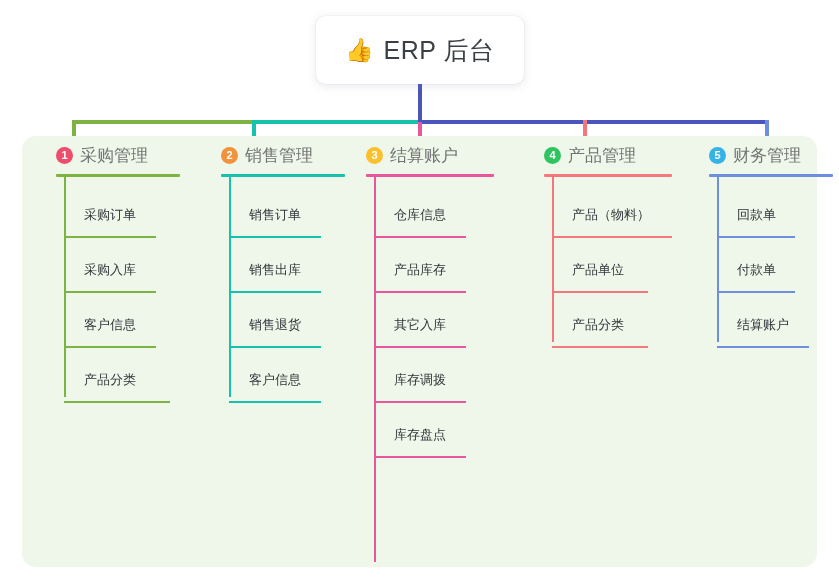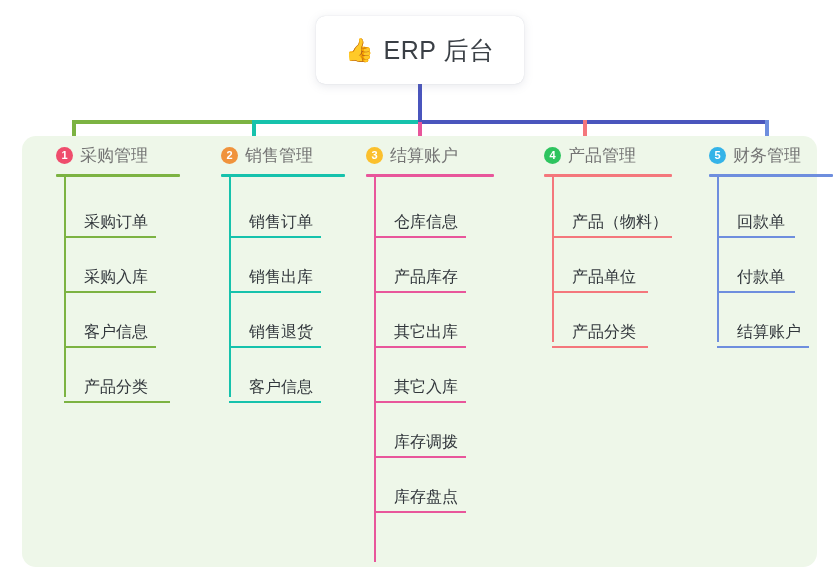--- a/index.html
+++ b/index.html
@@ -122,22 +122,22 @@
     width: 2px;
   }
   .item {
     position: relative;
     height: 55px;
     box-sizing: border-box;
   }
   .item-label {
     position: absolute;
     left: 20px;
-    bottom: 5px;
-    font-size: 16px;
+    bottom: 14px;
+    font-size: 13px;
     white-space: nowrap;
     color: #32373c;
   }
   .item-rule {
     position: absolute;
     left: 0;
     bottom: 0;
     height: 2px;
   }
 </style>
@@ -231,24 +231,20 @@
         <div class="spine" style="background: rgb(232, 86, 155); height: 385px;"></div>
         <div class="item">
           <span class="item-label">仓库信息</span>
           <div class="item-rule" style="width: 92px; background: rgb(232, 86, 155);"></div>
         </div>
         <div class="item">
           <span class="item-label">产品库存</span>
           <div class="item-rule" style="width: 92px; background: rgb(232, 86, 155);"></div>
         </div>
         <div class="item">
-          <span class="item-label">其它出库</span>
-          <div class="item-rule" style="width: 92px; background: rgb(232, 86, 155);"></div>
-        </div>
-        <div class="item">
           <span class="item-label">其它入库</span>
           <div class="item-rule" style="width: 92px; background: rgb(232, 86, 155);"></div>
         </div>
         <div class="item">
           <span class="item-label">库存调拨</span>
           <div class="item-rule" style="width: 92px; background: rgb(232, 86, 155);"></div>
         </div>
         <div class="item">
           <span class="item-label">库存盘点</span>
           <div class="item-rule" style="width: 92px; background: rgb(232, 86, 155);"></div>

